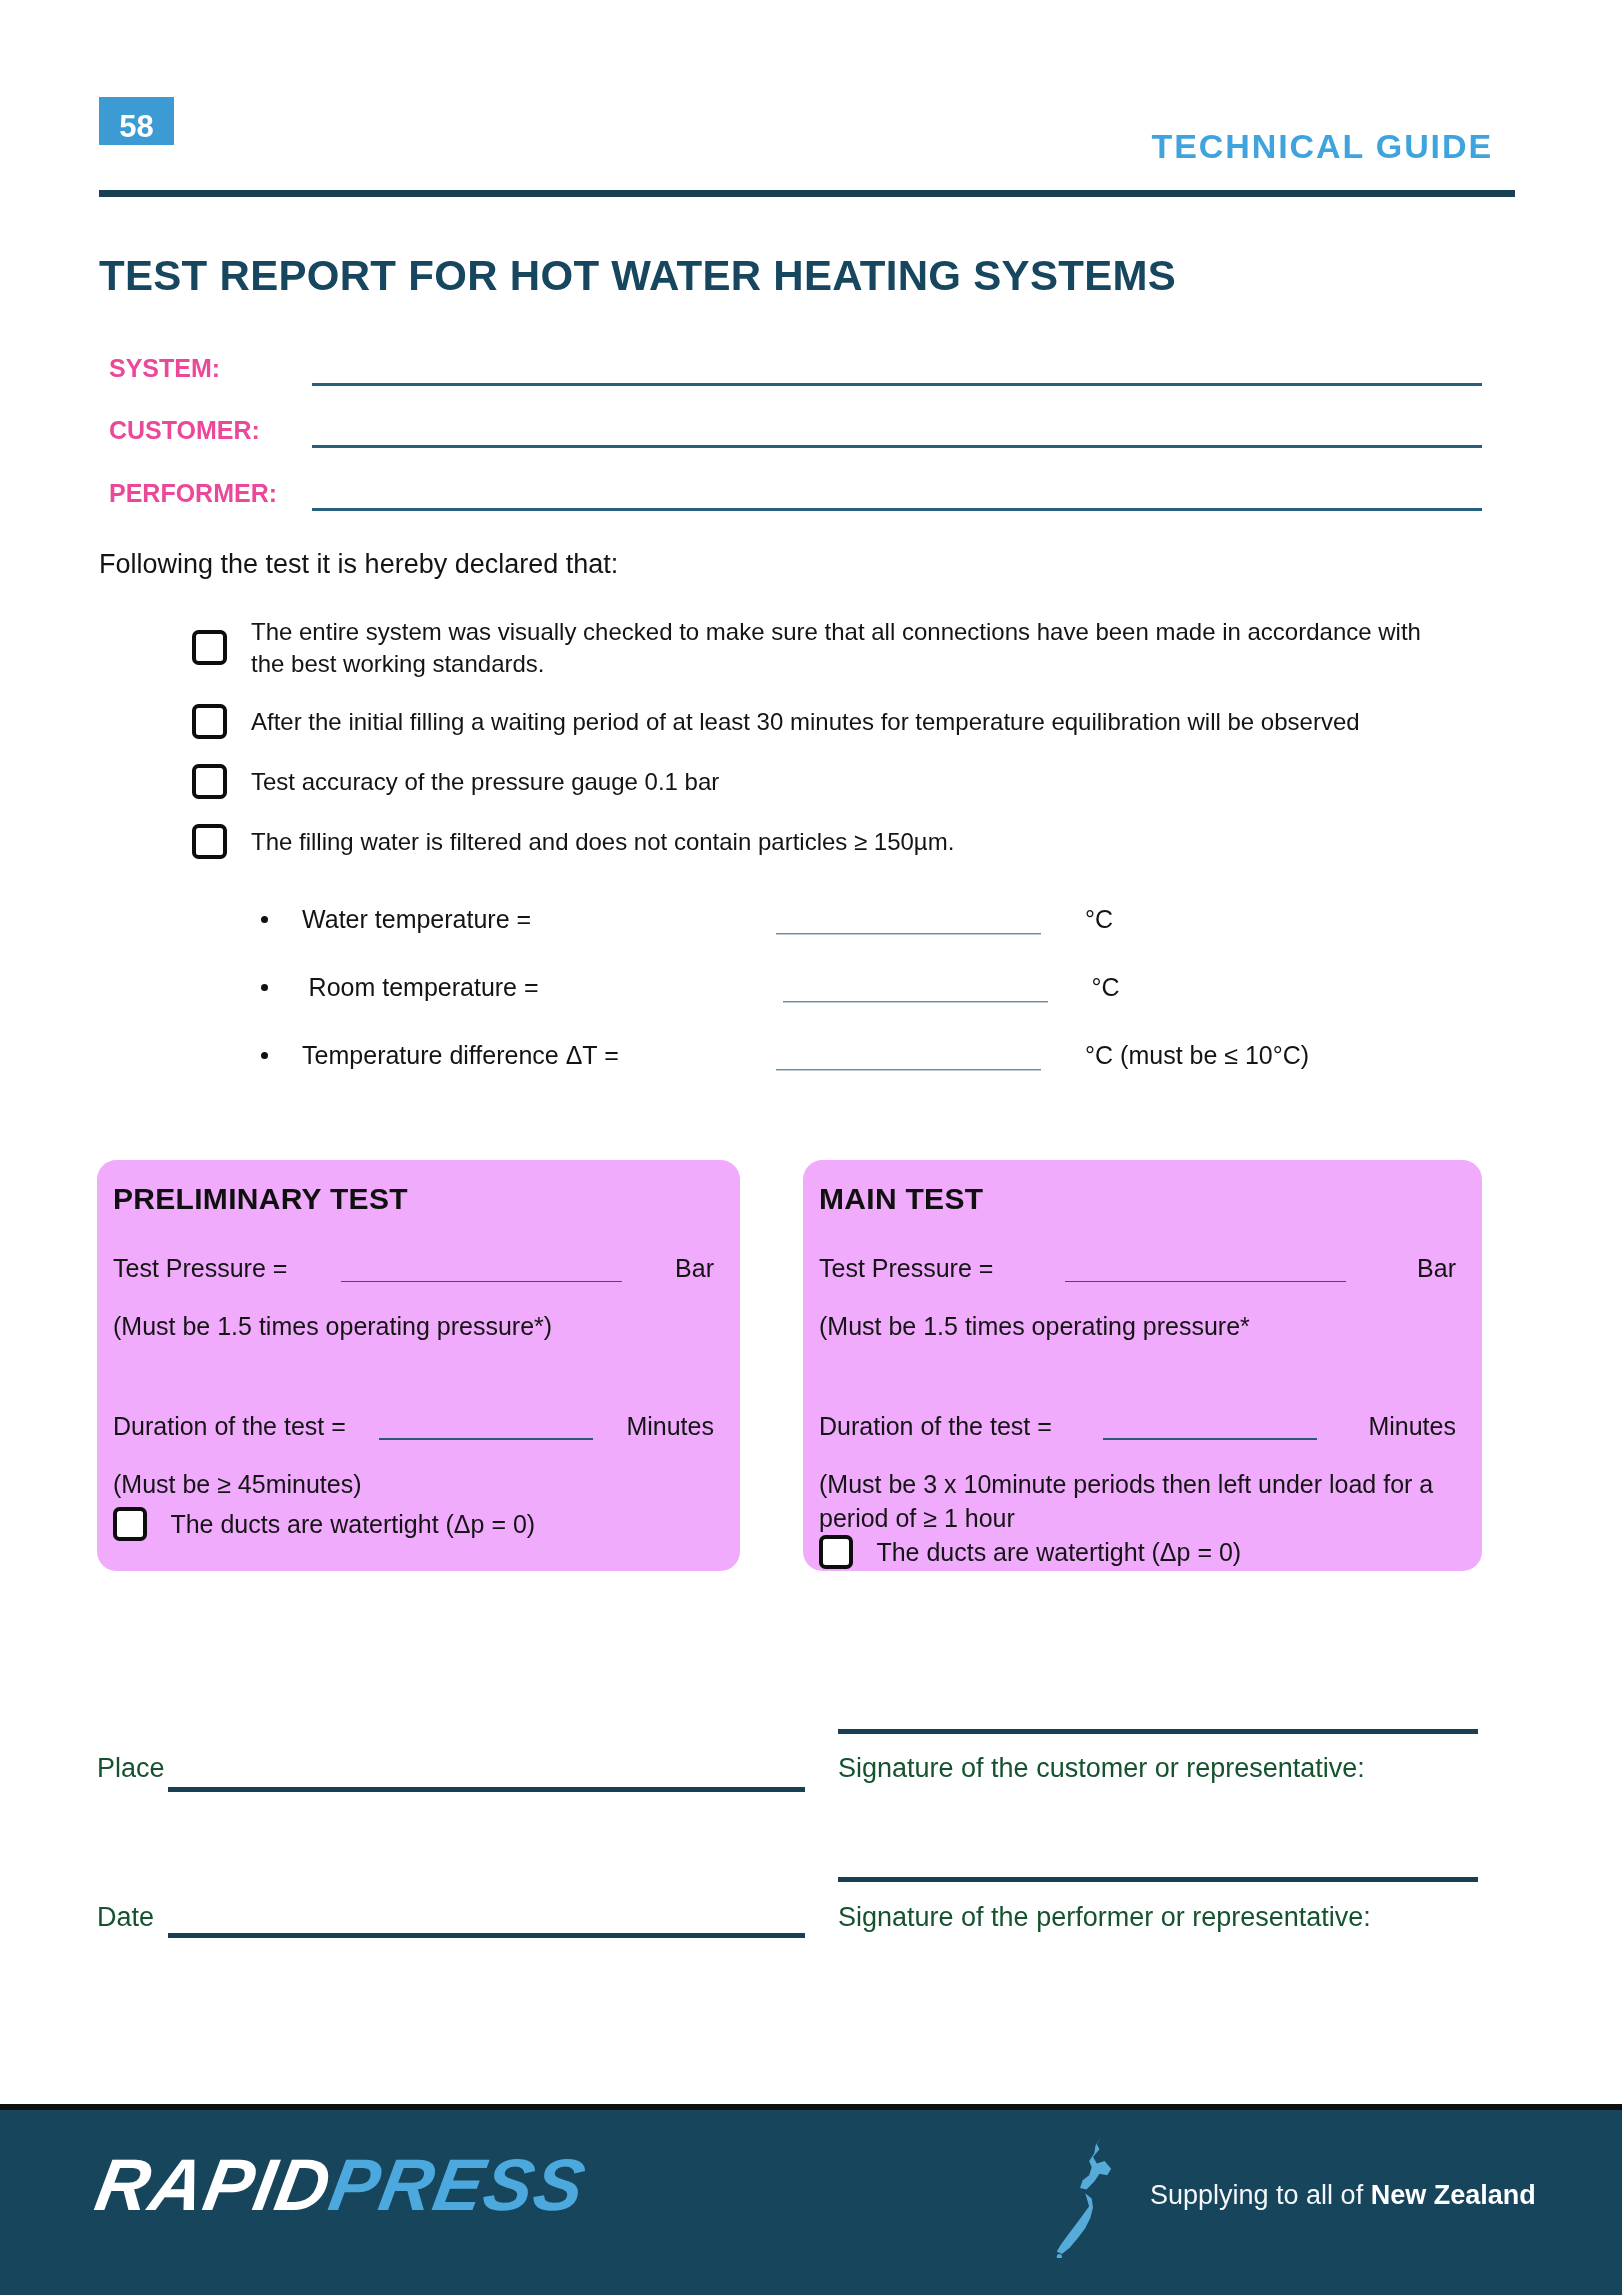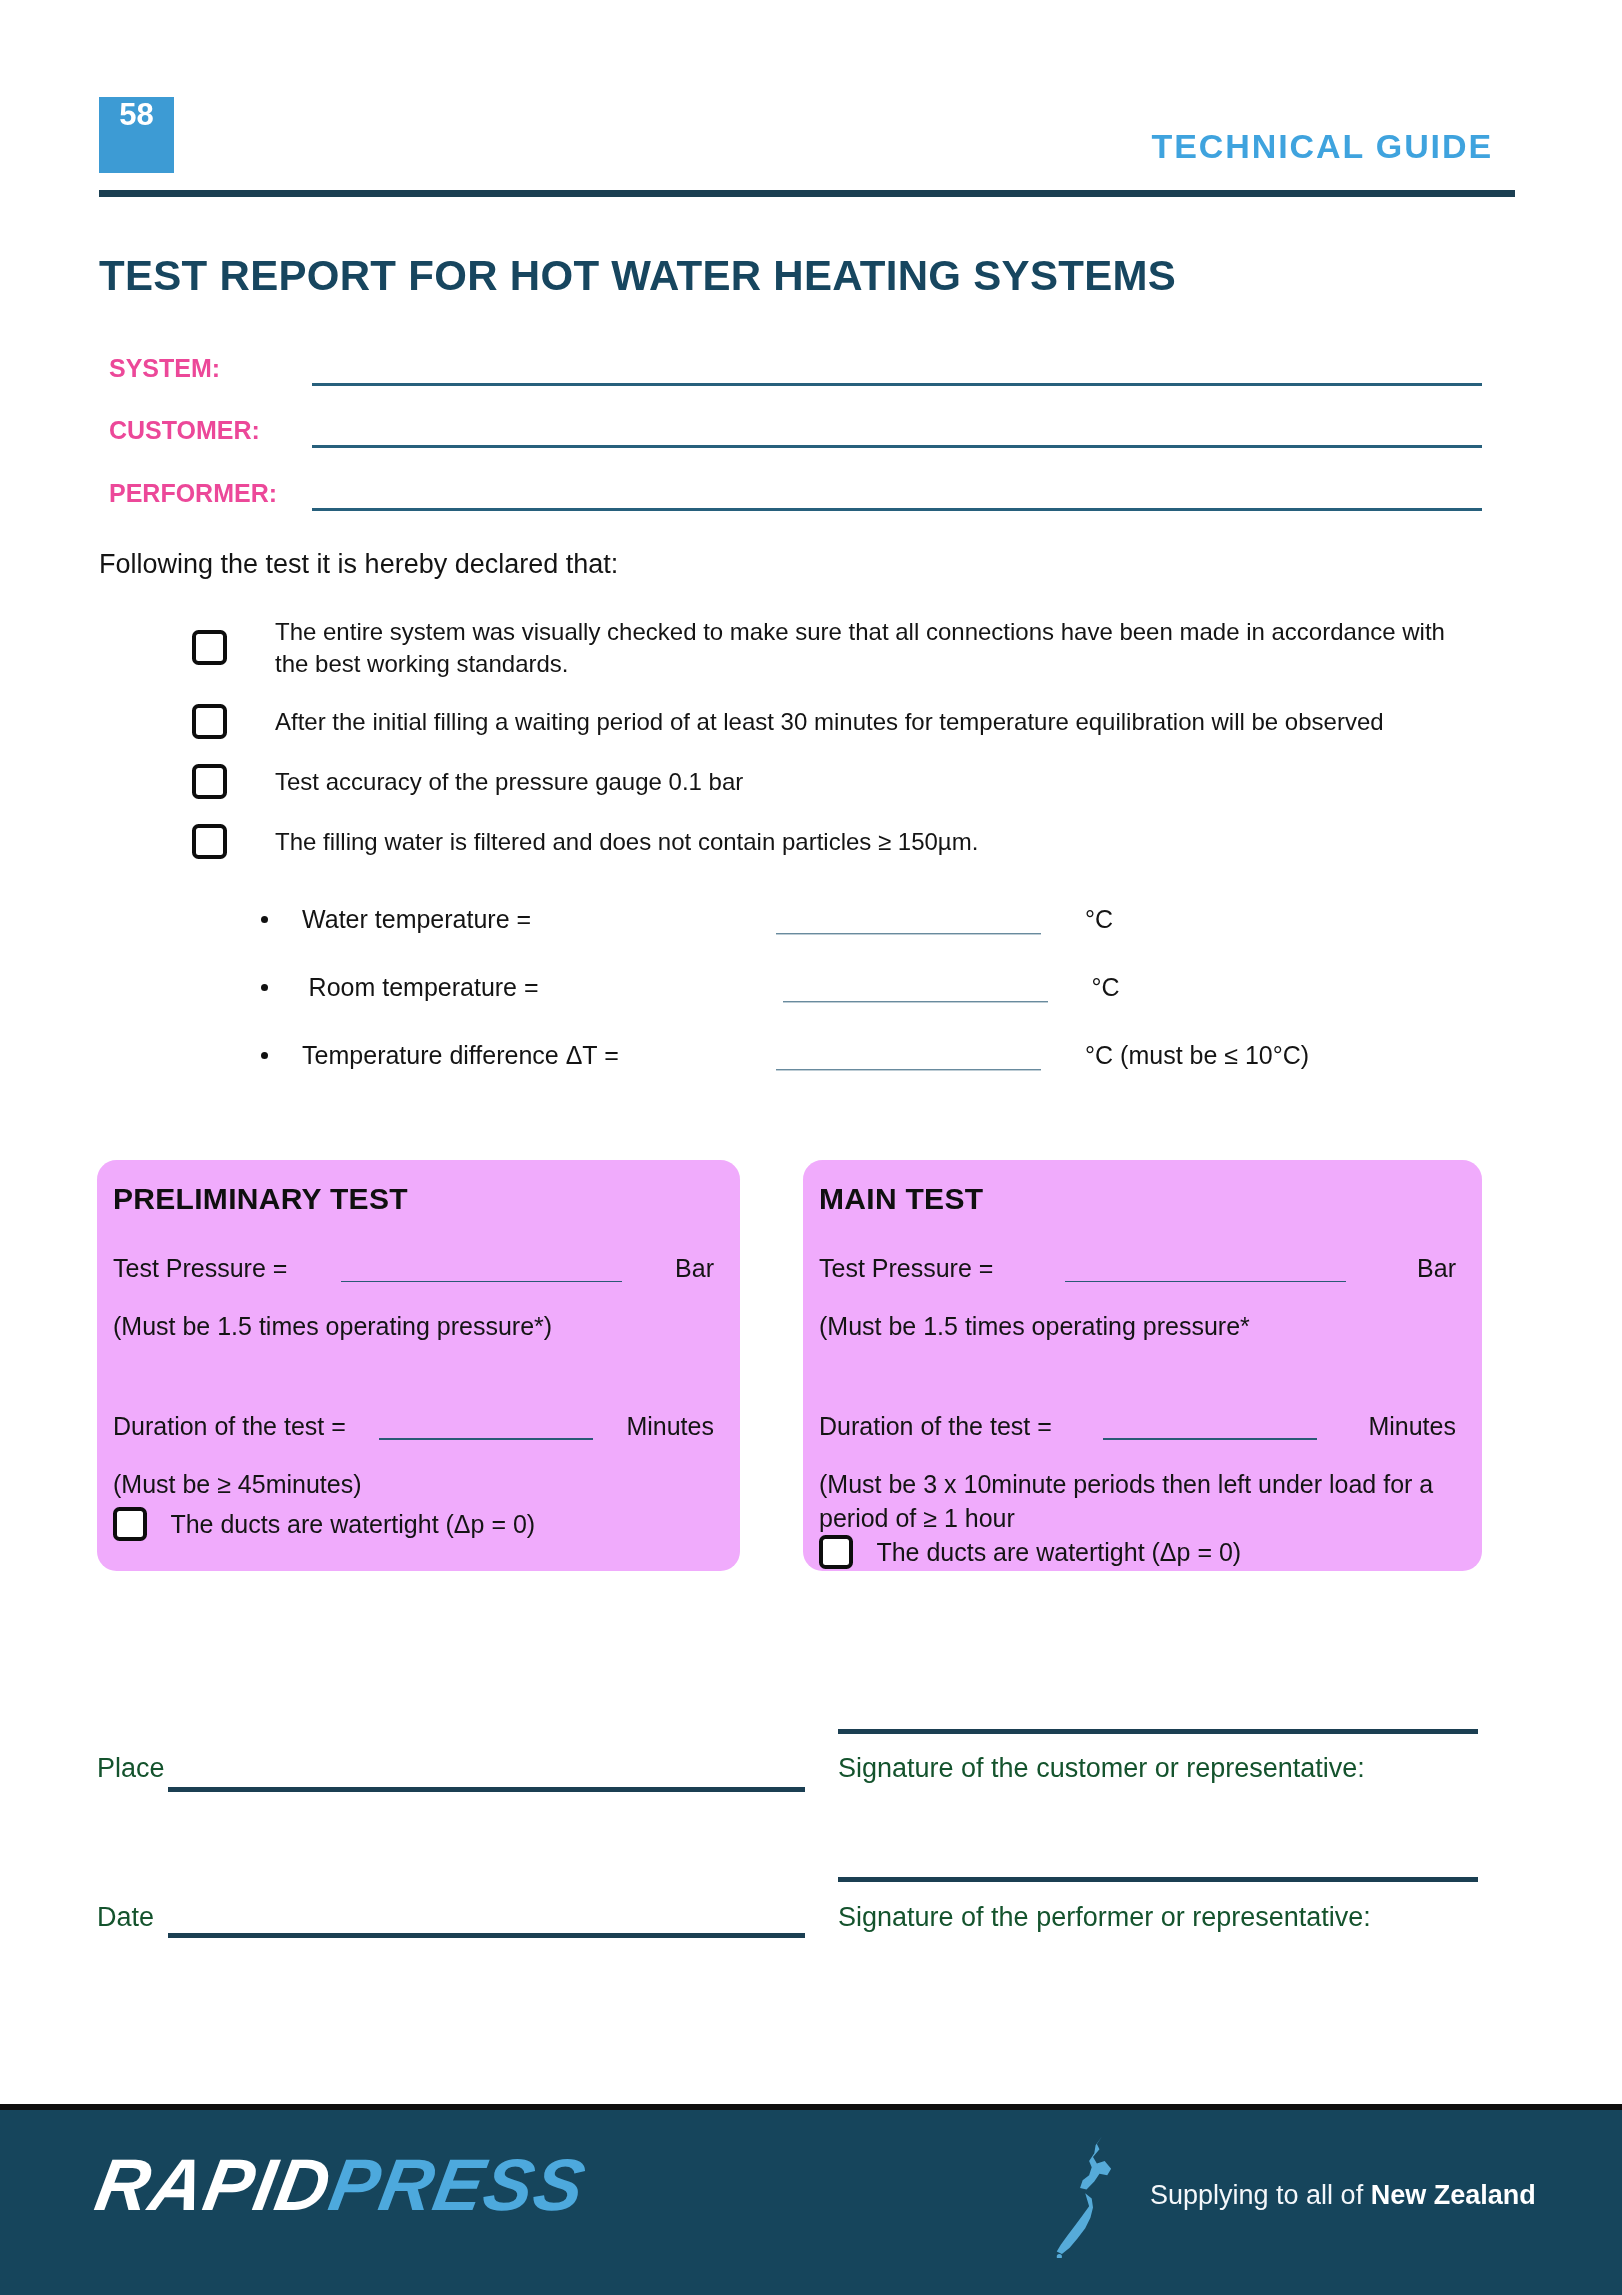--- a/index.html
+++ b/index.html
@@ -8,23 +8,23 @@
     width:1623px;height:2295px;
     background:#ffffff;
     font-family:"Liberation Sans",sans-serif;
     color:#1d1d1f;
     overflow:hidden;
   }
   .abs{position:absolute;}
 
   
   .pagenum-box{
-    left:99px;top:97px;width:75px;height:76px;
+    left:99px;top:97px;width:75px;height:48px;
     background:#3d9bd4;color:#ffffff;
-    display:flex;align-items:flex-start;justify-content:center;
+    display:flex;align-items:flex-end;justify-content:center;
     font-size:31px;font-weight:bold;
   }
   .header-right{
     top:127px;right:130px;
     color:#3fa3de;font-size:34px;font-weight:bold;letter-spacing:1.9px;
   }
   .header-rule{
     left:99px;top:190px;width:1416px;height:6.5px;background:#1b3f52;
   }
   .page-title{
@@ -34,21 +34,21 @@
   }
 
   
   .field-label{left:109px;font-size:25px;font-weight:bold;color:#ec4899;}
   .field-line{left:312px;width:1170px;height:2.6px;background:#27607c;}
 
   .intro{left:99px;top:549px;font-size:27px;color:#141414;}
 
   
   .checklist{left:192px;top:616px;width:1306px;}
-  .check-row{display:flex;align-items:center;gap:48px;margin-bottom:25px;}
+  .check-row{display:flex;align-items:center;gap:24px;margin-bottom:25px;}
   .checkbox{
     width:35px;height:35px;flex:0 0 auto;
     border:4.5px solid #0d0d0d;border-radius:6.5px;background:#ffffff;
     box-sizing:border-box;
   }
   .check-text{font-size:24px;line-height:1.32;color:#141414;max-width:1170px;}
 
   
   .measurements{left:261px;top:905px;}
   .meas-row{display:flex;align-items:center;margin-bottom:39px;height:29px;}

